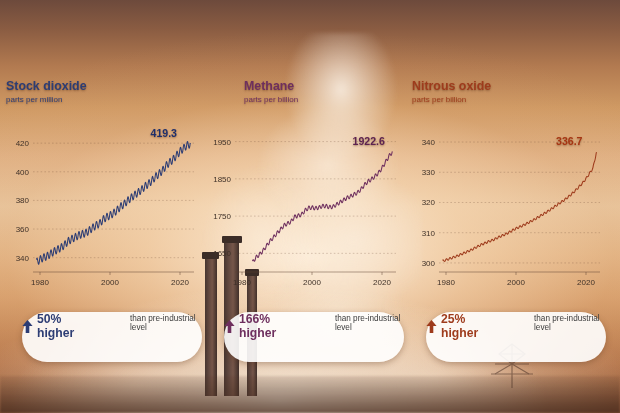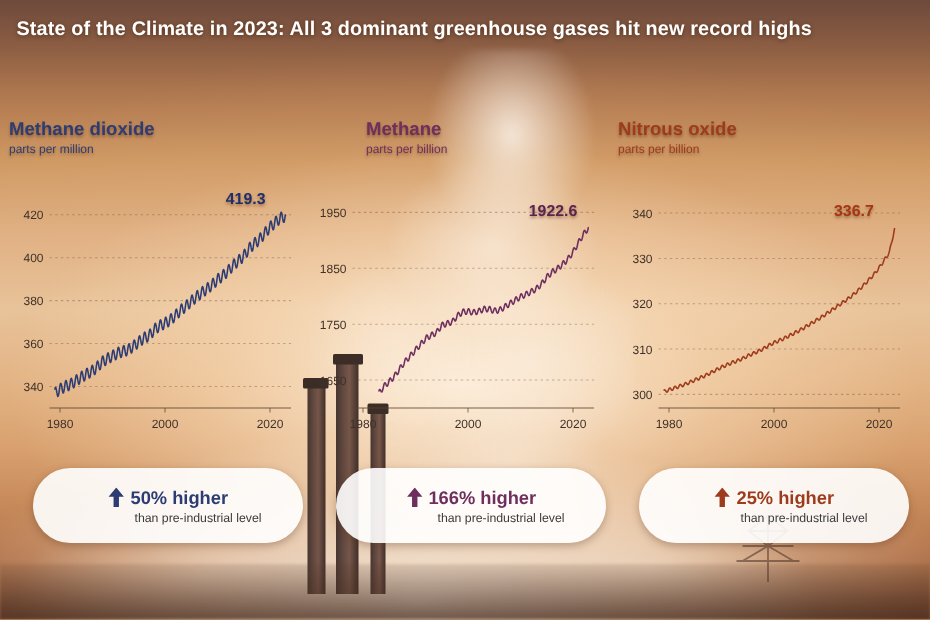--- a/index.html
+++ b/index.html
@@ -121,22 +121,22 @@
   .p2 .peak-label { color:#5d2350; }
   .p3 .peak-label { color:#a63512; }
 
   
   .pills { position:absolute; left:0; top:312px; width:620px; height:58px; }
   .pill {
     position:absolute; width:180px; height:50px;
     background:rgba(255,255,255,0.90);
     border-radius:25px;
     box-shadow:0 2px 6px rgba(90,50,25,.35);
-    display:flex; flex-direction:column;
-    align-items:center; justify-content:center;
+    display:flex; flex-direction:row;
+    align-items:flex-start; justify-content:center;
   }
   .pill.q1 { left:22px; }
   .pill.q2 { left:224px; }
   .pill.q3 { left:426px; }
   .pill-row { display:flex; align-items:center; gap:4px; }
   .pill-arrow { width:11px; height:13px; flex:0 0 auto; }
   .pill-main { font-size:12.2px; font-weight:bold; }
   .pill-sub { font-size:8.2px; color:#3b3b3b; margin-top:2px;padding-left:40px; }
   .q1 .pill-main { color:#2d3d74; }
   .q2 .pill-main { color:#6e2f5e; }
@@ -173,26 +173,25 @@
       <g stroke="#4a3126" stroke-width="1.2" fill="none">
         <path d="M27 2 L27 46"></path>
         <path d="M14 12 L40 12 M10 22 L44 22 M6 32 L48 32"></path>
         <path d="M27 2 L14 12 L27 22 L40 12 Z"></path>
         <path d="M27 22 L10 32 M27 22 L44 32"></path>
       </g>
     </svg>
     <div class="ground"></div>
   </div>
 
-  <div class="headline">State of the Climate in 2023: All 3 dominant greenhouse gases hit new record highs</div>
 
   <div class="panels">
 
     <div class="panel p1">
-      <div class="panel-title">Methane dioxide</div>
+      <div class="panel-title">Stock dioxide</div>
       <div class="panel-sub">parts per million</div>
       <div class="plot-wrap">
         <svg id="svg-co2" width="194" height="176">
             <line x1="27" y1="135.68" x2="188" y2="135.68" stroke="#6b4a36" stroke-opacity="0.38" stroke-width="0.7" stroke-dasharray="1.6 2.2"></line>
             <text x="23" y="138.68" text-anchor="end" font-size="8" fill="#3f3128">340</text>
             <line x1="27" y1="107.05" x2="188" y2="107.05" stroke="#6b4a36" stroke-opacity="0.38" stroke-width="0.7" stroke-dasharray="1.6 2.2"></line>
             <text x="23" y="110.05" text-anchor="end" font-size="8" fill="#3f3128">360</text>
             <line x1="27" y1="78.42" x2="188" y2="78.42" stroke="#6b4a36" stroke-opacity="0.38" stroke-width="0.7" stroke-dasharray="1.6 2.2"></line>
             <text x="23" y="81.42" text-anchor="end" font-size="8" fill="#3f3128">380</text>
             <line x1="27" y1="49.79" x2="188" y2="49.79" stroke="#6b4a36" stroke-opacity="0.38" stroke-width="0.7" stroke-dasharray="1.6 2.2"></line>

